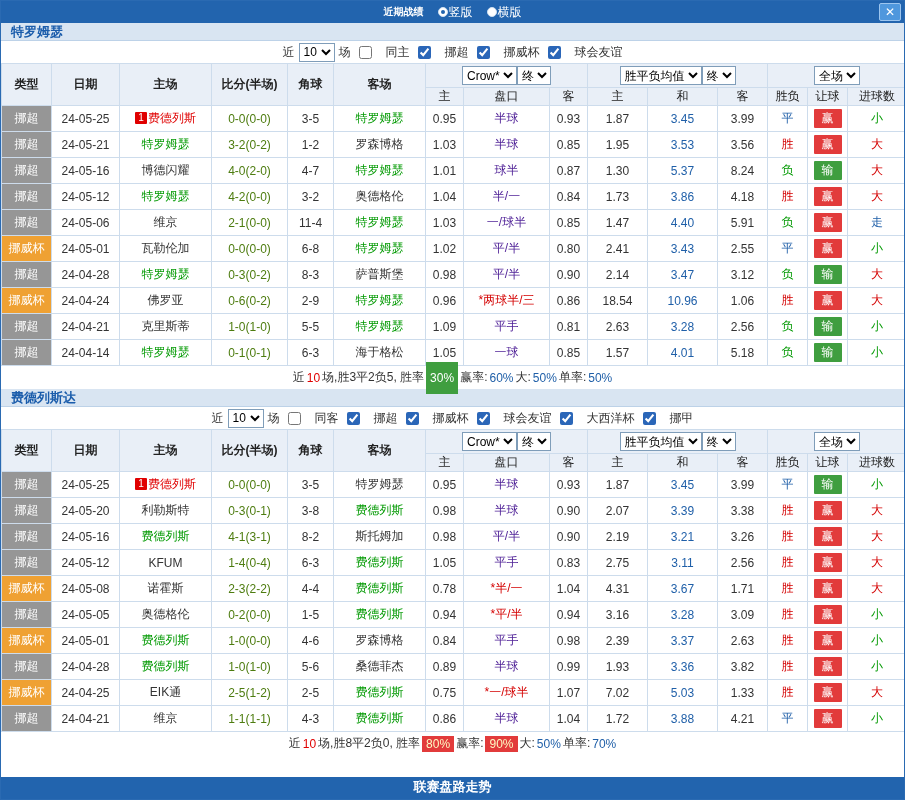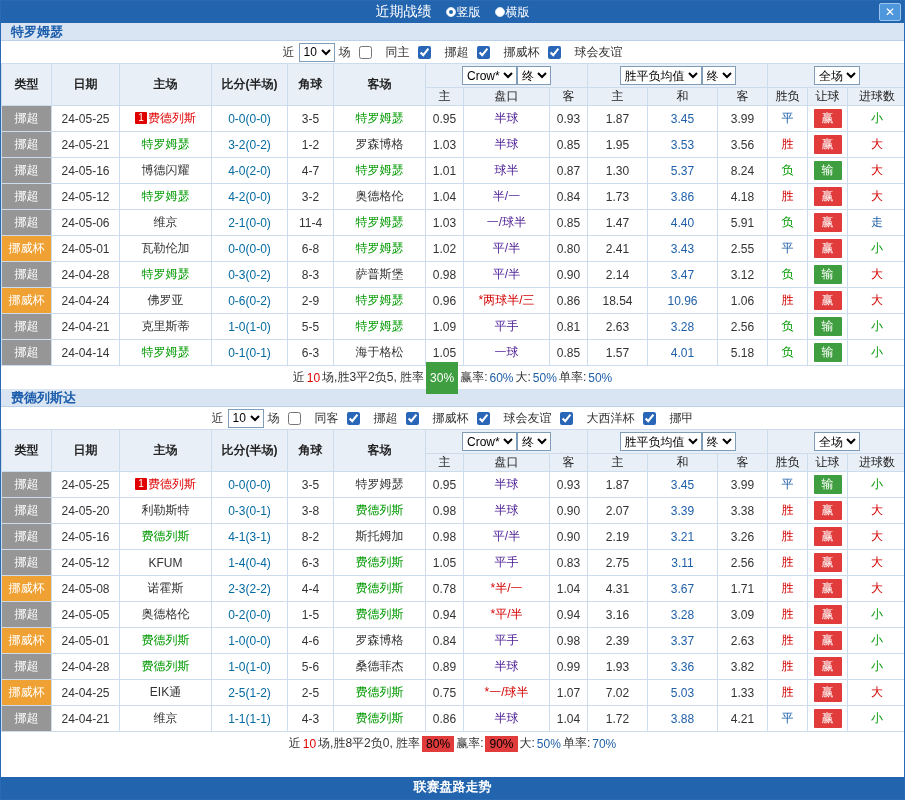--- a/index.html
+++ b/index.html
@@ -4,21 +4,21 @@
 <style>
   * { box-sizing: border-box; }
   body { margin:0; background:#fff; font-family:"Liberation Sans","DejaVu Sans",sans-serif; }
   .window { position:relative; width:905px; height:800px; margin:0 auto; background:#fff;
             border:1px solid #2a6ab2; overflow:hidden; }
 
   
   .titlebar { position:relative; height:22px; background:#2264ae; color:#fff; }
   .tb-center { position:absolute; left:50%; top:0; transform:translateX(-50%); height:22px;
                display:flex; align-items:center; gap:14px; white-space:nowrap; }
-  .tb-title { font-size:14px; font-weight:normal; }
+  .tb-title { font-size:10px; font-weight:bold; }
   .tb-radio { display:flex; align-items:center; gap:1px; font-size:12px; cursor:pointer; }
   .radio { width:10px; height:10px; border-radius:50%; background:#fff; border:1px solid #cfe0f2; position:relative; display:inline-block; }
   .radio.on::after { content:''; position:absolute; left:2px; top:2px; right:2px; bottom:2px; background:#2264ae; border-radius:50%; }
   .close-btn { position:absolute; right:3px; top:2px; width:22px; height:18px; background:#4f97dd;
                border:1px solid #9cc5ef; border-radius:2px; color:#fff; font-size:12px; line-height:16px;
                text-align:center; cursor:pointer; }
 
   
   .team-bar { height:18px; line-height:18px; background:#d9e5f2; color:#1a5cab; font-size:13px;
               font-weight:bold; padding-left:10px; border-bottom:1px solid #bdd2e8; }
@@ -35,40 +35,40 @@
   thead tr.h2 th { height:18px; font-weight:normal; }
   tbody td { height:26px; color:#333; background:#fff; }
 
   .lg-gray   { background:#969696; color:#fff; }
   .lg-orange { background:#efa133; color:#fff; }
   .t-focus { color:#009900; }
   .t-opp   { color:#333; }
   .t-next  { color:#e00000; }
   .badge { display:inline-block; background:#e00000; color:#fff; font-size:10px; width:12px; height:12px;
            line-height:12px; margin-right:1px; border-radius:1px; vertical-align:1px; }
-  .c-score { color:#0369a1; }
+  .c-score { color:#4d7c0f; }
   .c-blue  { color:#1f5fa8; }
   .line-blue { color:#4c1d95; }
   .line-red  { color:#d40000; }
   .res-win  { color:#d40000; }
   .res-draw { color:#1f5fa8; }
   .res-loss { color:#009900; }
   .bet { display:inline-block; min-width:28px; padding:1px 3px; color:#fff; font-size:12px; border-radius:1px; }
   .bet-win  { background:#e23b3b; }
   .bet-loss { background:#3f9e3f; }
   .g-big   { color:#d40000; }
   .g-small { color:#009900; }
   .g-push  { color:#1f5fa8; }
 
   .summary { height:23px; display:flex; align-items:center; justify-content:center; font-size:12px; color:#333; }
   .summary span { margin:0 1px; }
   .seg-red  { color:#e00000; }
   .seg-blue { color:#1f5fa8; }
   .seg-box-green { background:#3f9e3f; color:#fff; padding:9px 4px; }
-  .seg-box-red   { background:#e23b3b; color:#000000; padding:1px 4px; }
+  .seg-box-red   { background:#e23b3b; color:#fef9c3; padding:1px 4px; }
 
   .footer-bar { position:absolute; left:0; right:0; bottom:0; height:22px; background:#2264ae;
                 color:#fff; font-size:13px; font-weight:bold; text-align:center; line-height:20px; }
 </style>
 </head>
 <body>
 
 <div class="window">
   <div class="titlebar">
     <div class="tb-center">

